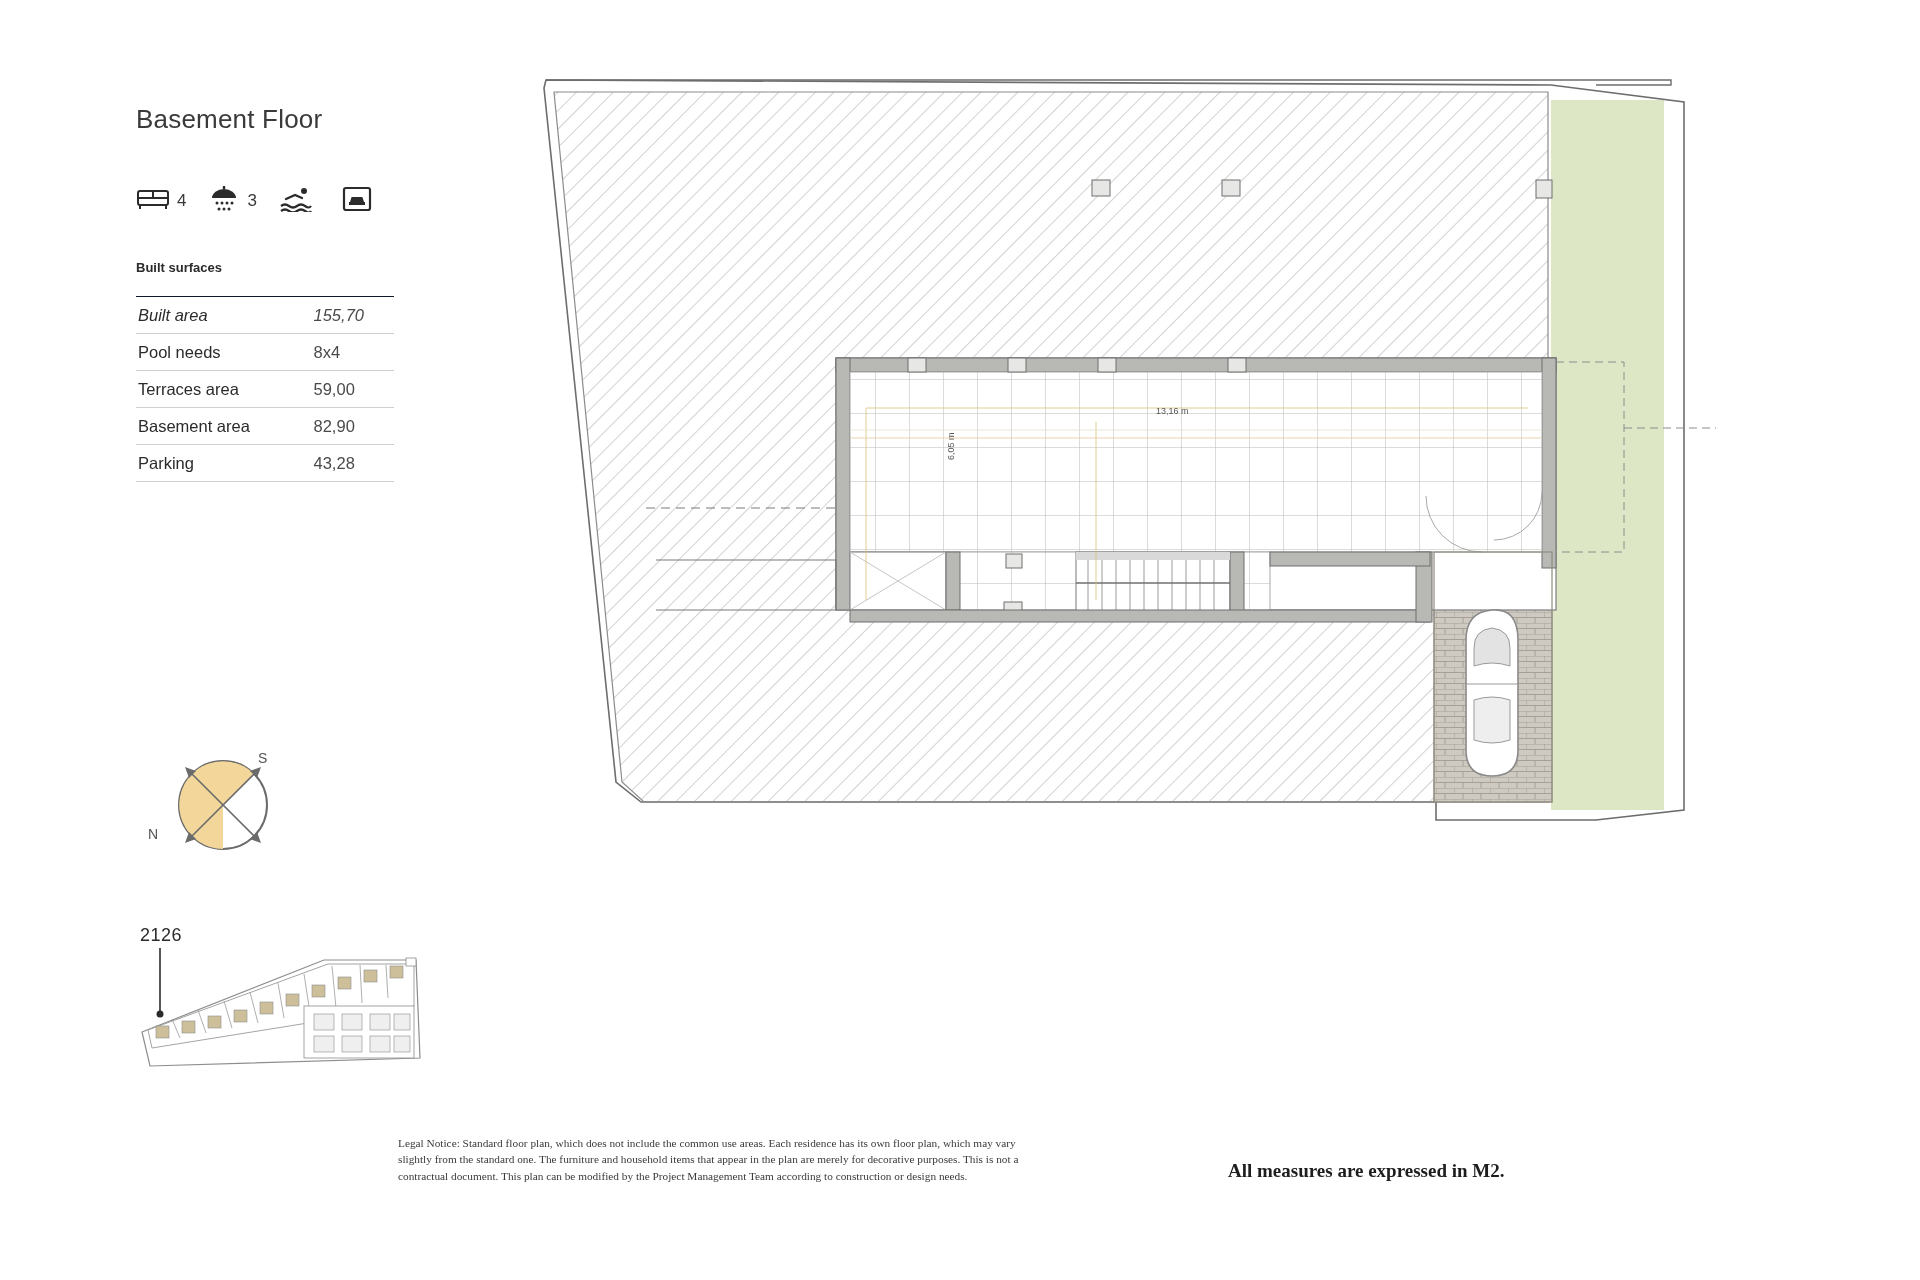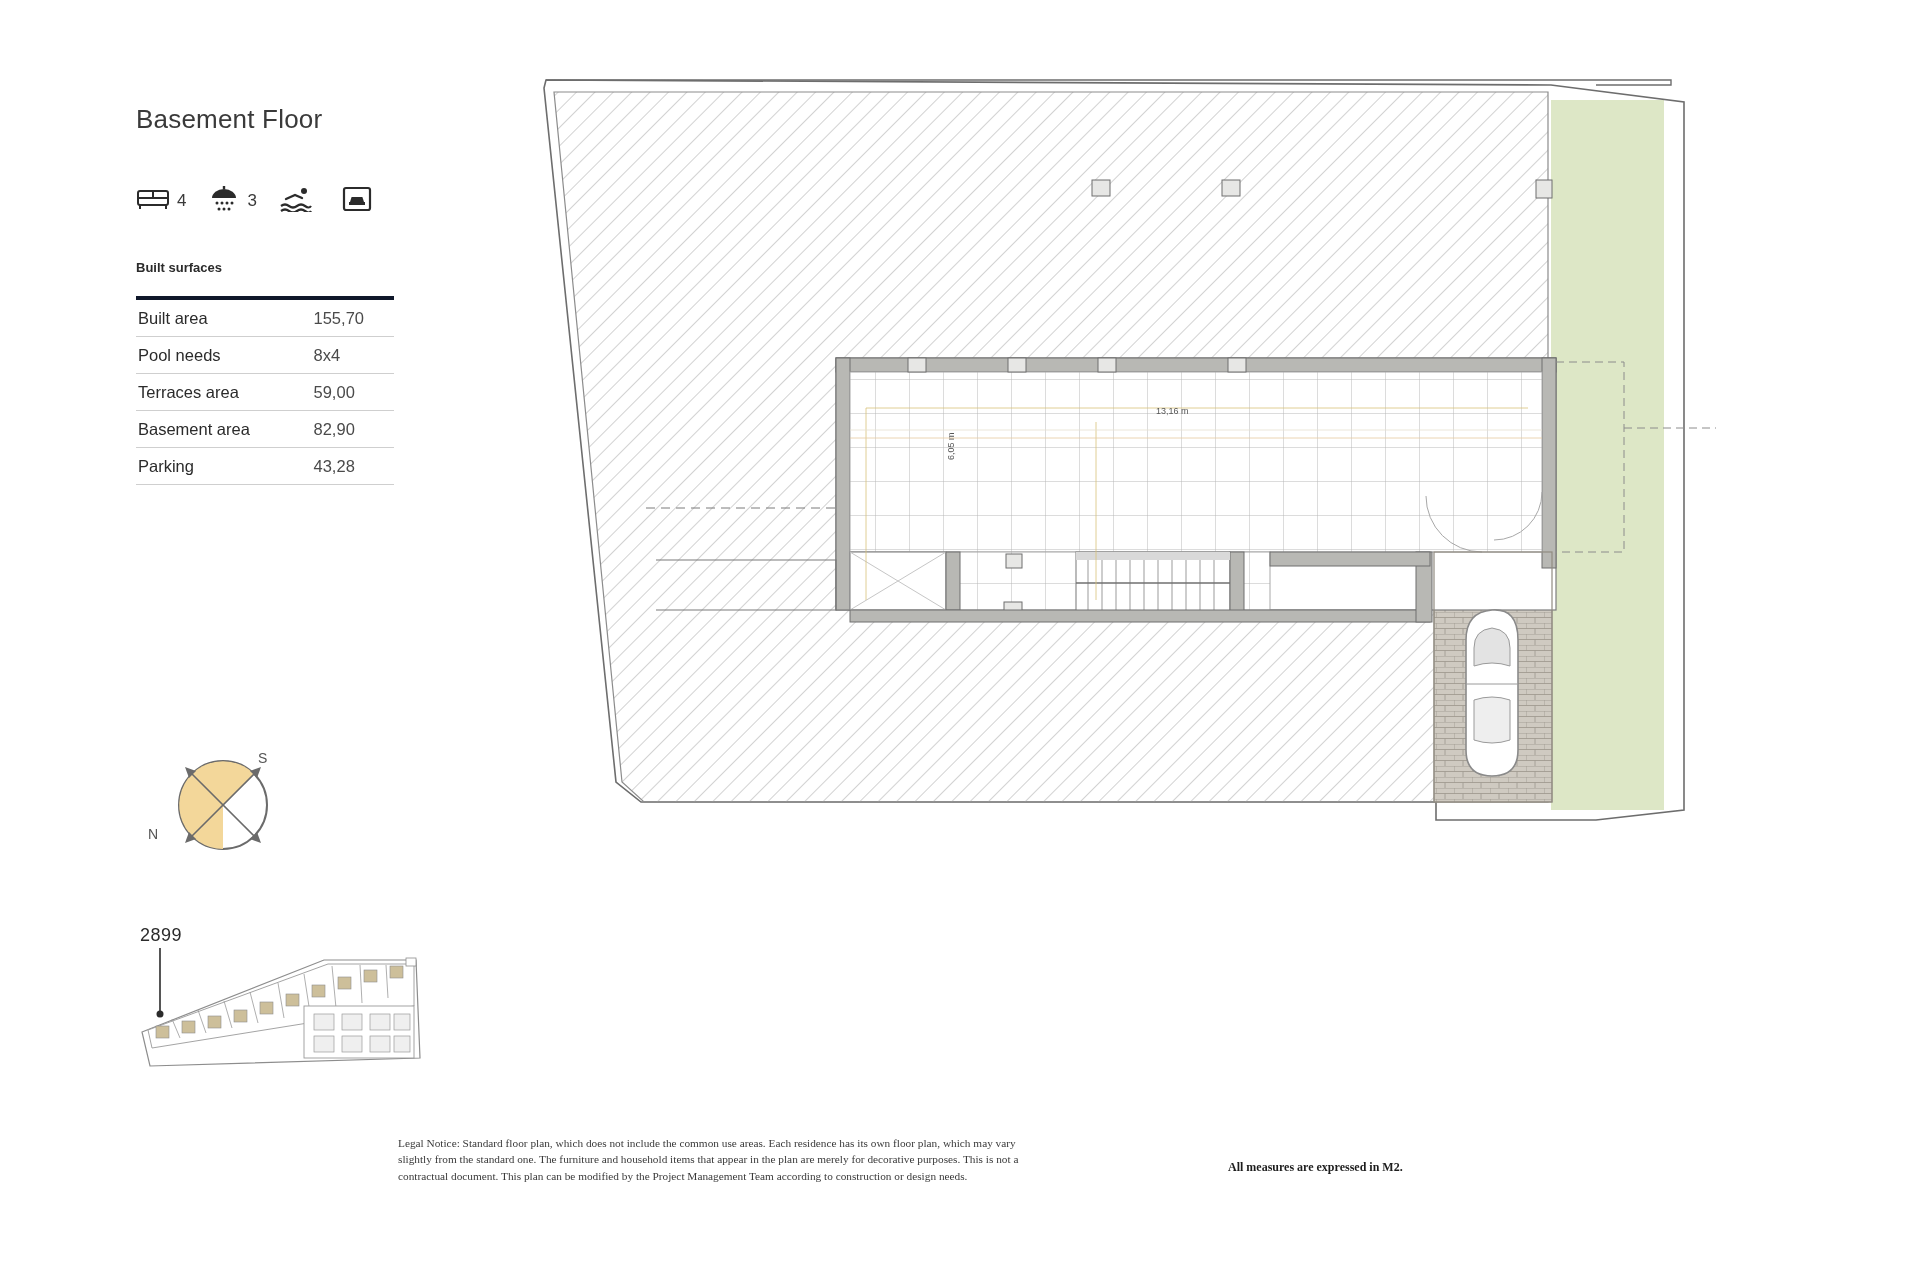--- a/index.html
+++ b/index.html
@@ -70,21 +70,22 @@
     left: 136px;
     top: 296px;
     width: 258px;
     border-collapse: collapse;
     font-size: 16.5px;
   }
   #surfaces-table tr {
     border-bottom: 1px solid #cfcfcf;
   }
   #surfaces-table tr:first-child {
-    border-top: 4px solid #0f172a;
+    border-top: 1px solid #0f172a;
+    font-style: italic;
   }
   #surfaces-table td {
     padding: 9px 2px 8px 2px;
     color: #2b2b2b;
   }
   #surfaces-table td.val {
     text-align: left;
     color: #4a4a4a;
   }
 
@@ -136,21 +137,21 @@
     width: 640px;
     font-size: 11.3px;
     line-height: 1.45;
     color: #3a3a3a;
     font-family: "Liberation Serif", serif;
   }
   #measures-note {
     position: absolute;
     left: 1228px;
     top: 1160px;
-    font-size: 12px;
+    font-size: 19px;
     font-weight: bold;
     color: #1d1d1d;
     font-family: "Liberation Serif", serif;
   }
 
   
   #plan {
     position: absolute;
     left: 536px;
     top: 40px;
@@ -264,21 +265,21 @@
       <line x1="22" y1="22" x2="88" y2="88" stroke="#6b6b6b" stroke-width="1.6"></line>
       <polygon points="93,17 82,21 89,28" fill="#6b6b6b"></polygon>
       <polygon points="17,93 28,89 21,82" fill="#6b6b6b"></polygon>
       <polygon points="93,93 89,82 82,89" fill="#6b6b6b"></polygon>
       <polygon points="17,17 21,28 28,21" fill="#6b6b6b"></polygon>
     </svg>
   </div>
   <div id="compass-label-s">S</div>
   <div id="compass-label-n">N</div>
 
-  <div id="site-number">2899</div>
+  <div id="site-number">2126</div>
   <div id="site-plan">
     <svg width="300" height="140" viewBox="0 0 300 140">
 
       <line x1="32" y1="8" x2="32" y2="72" stroke="#2b2b2b" stroke-width="1.6"></line>
       <circle cx="32" cy="74" r="3.5" fill="#2b2b2b"></circle>
 
       <path d="M14 92 L196 20 L288 20 L292 118 L22 126 Z" fill="none" stroke="#8d8d8d" stroke-width="1.2"></path>
 
       <g stroke="#9a9a9a" stroke-width="0.9" fill="#ffffff">
         <path d="M20 90 L200 24 L286 24 L286 66 L24 108 Z"></path>

